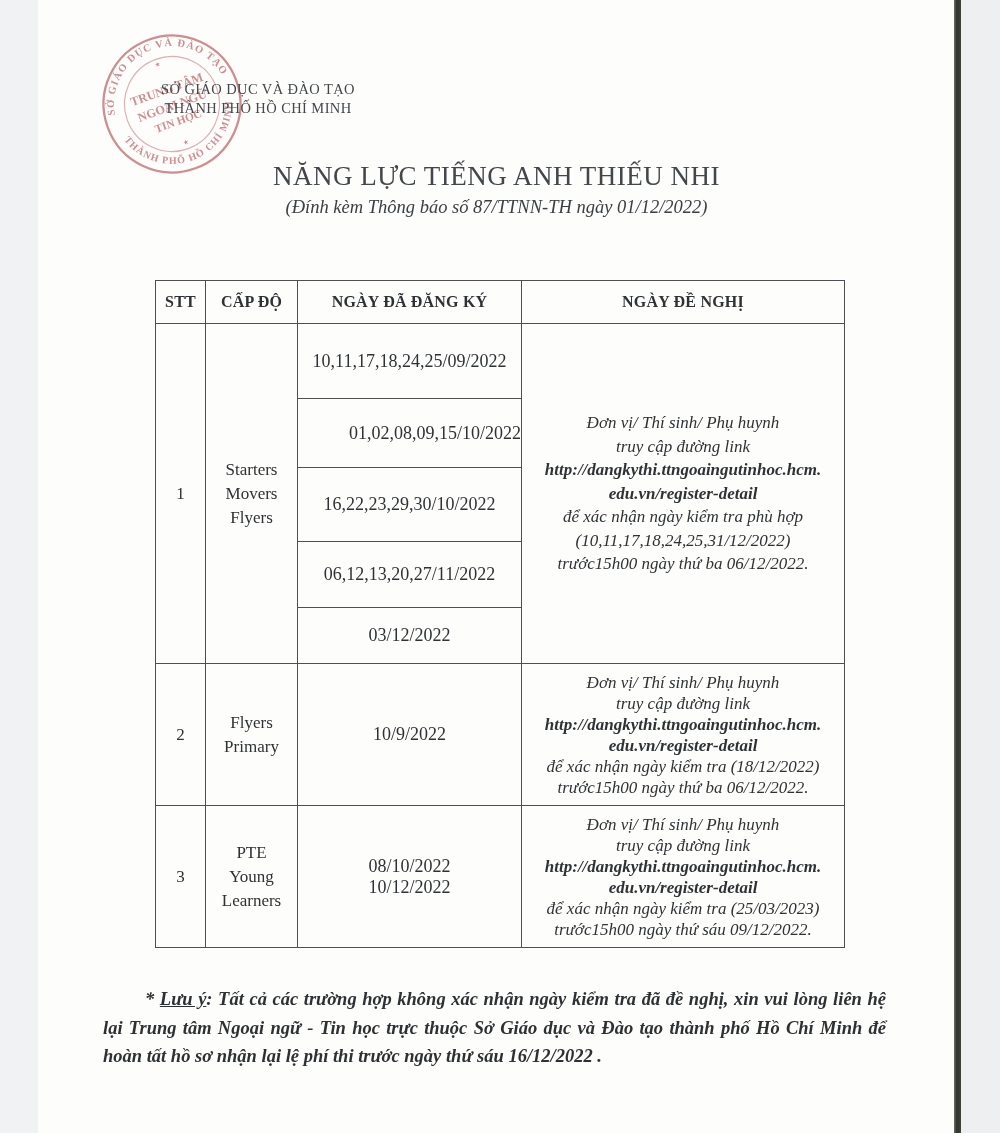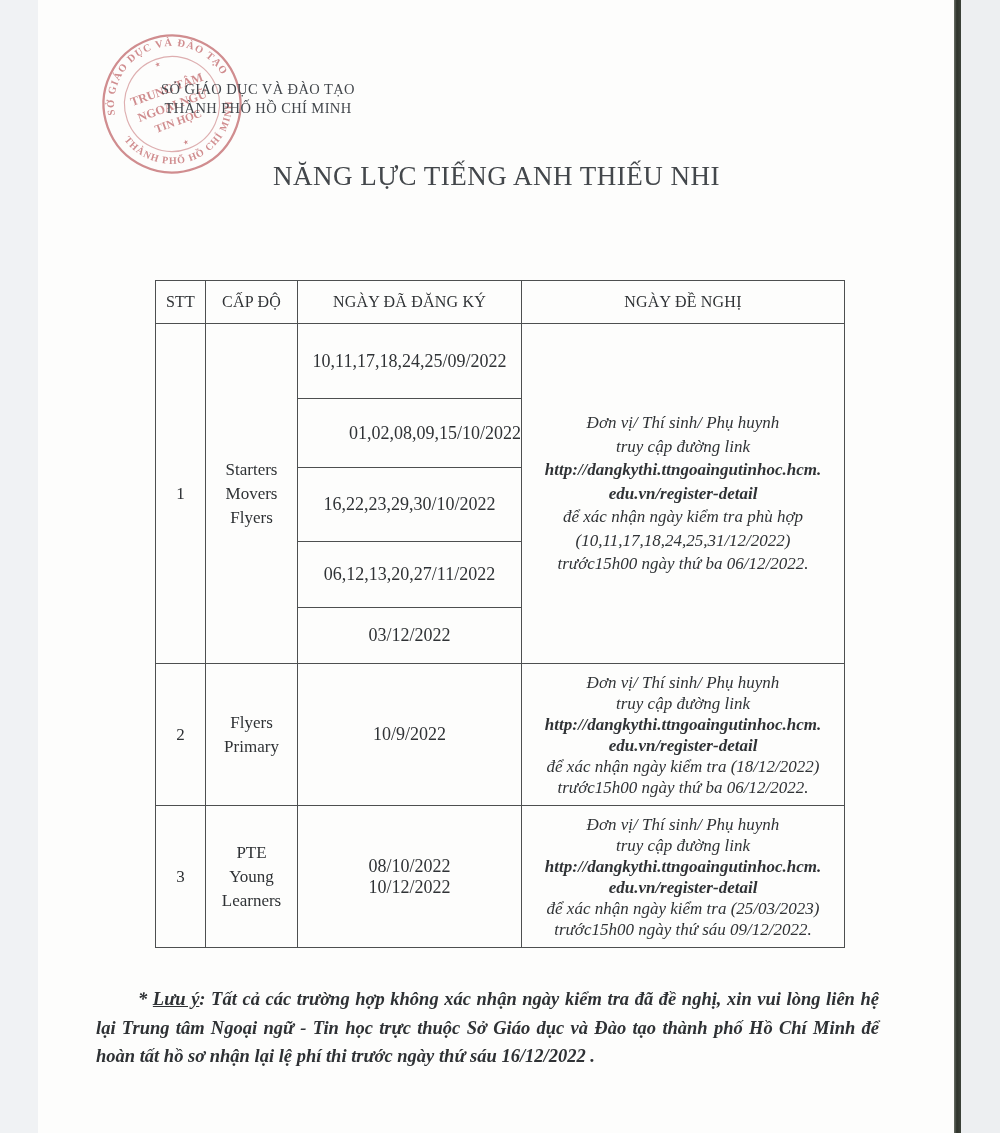--- a/index.html
+++ b/index.html
@@ -48,37 +48,37 @@
     position: absolute; left: 155px; top: 280px;
     width: 689px; height: 667px;
     border-collapse: collapse; table-layout: fixed;
   }
   table.schedule th, table.schedule td {
     border: 1.6px solid #4d4f50;
     vertical-align: middle;
     text-align: center;
     color: #2f3235;
   }
-  th.h { font-size: 16px; font-weight: normal; height: 43px; letter-spacing: 0.2px; }
+  th.h { font-size: 16px; font-weight: bold; height: 43px; letter-spacing: 0.2px; }
   td.stt { font-size: 17px; }
   td.level { font-size: 17px; line-height: 24px; }
   td.date { font-size: 18px; }
   td.proposal { font-style: italic; font-size: 17px; line-height: 23.5px; padding: 4px 6px; }
   td.proposal.tight { line-height: 21px; }
   td.proposal .link { font-weight: bold; }
   tr.sub1 td.date { height: 75px; }
   tr.sub2 td.date { height: 69px; text-align: right; }
   tr.sub3 td.date { height: 74px; }
   tr.sub4 td.date { height: 66px; }
   tr.sub5 td.date { height: 56px; }
   tr.row2 td { height: 142px; }
   tr.row3 td { height: 142px; }
   
   .note {
-    position: absolute; left: 96px; top: 985px; width: 783px;
+    position: absolute; left: 103px; top: 985px; width: 783px;
     font-size: 18.5px; font-weight: bold; font-style: italic;
     line-height: 28.5px; text-align: justify; text-indent: 42px;
     color: #2e3134;
   }
   .note .label { text-decoration: underline; }
 </style>
 </head>
 <body>
 
 <div class="scan-left"></div>
@@ -107,20 +107,21 @@
   </g>
 </svg>
 
 <div class="org-block">
   <div class="org-line">SỞ GIÁO DỤC VÀ ĐÀO TẠO</div>
   <div class="org-line">THÀNH PHỐ HỒ CHÍ MINH</div>
 </div>
 
 <div class="title-wrap">
   <div class="title-2">NĂNG LỰC TIẾNG ANH THIẾU NHI</div>
+  <div class="subtitle">(Đính kèm Thông báo số 87/TTNN-TH ngày 01/12/2022)</div>
 </div>
 
 <table class="schedule">
   <colgroup>
     <col style="width:50px">
       <col style="width:92px">
       <col style="width:224px">
       <col style="width:323px">
   </colgroup>
   <tbody>

